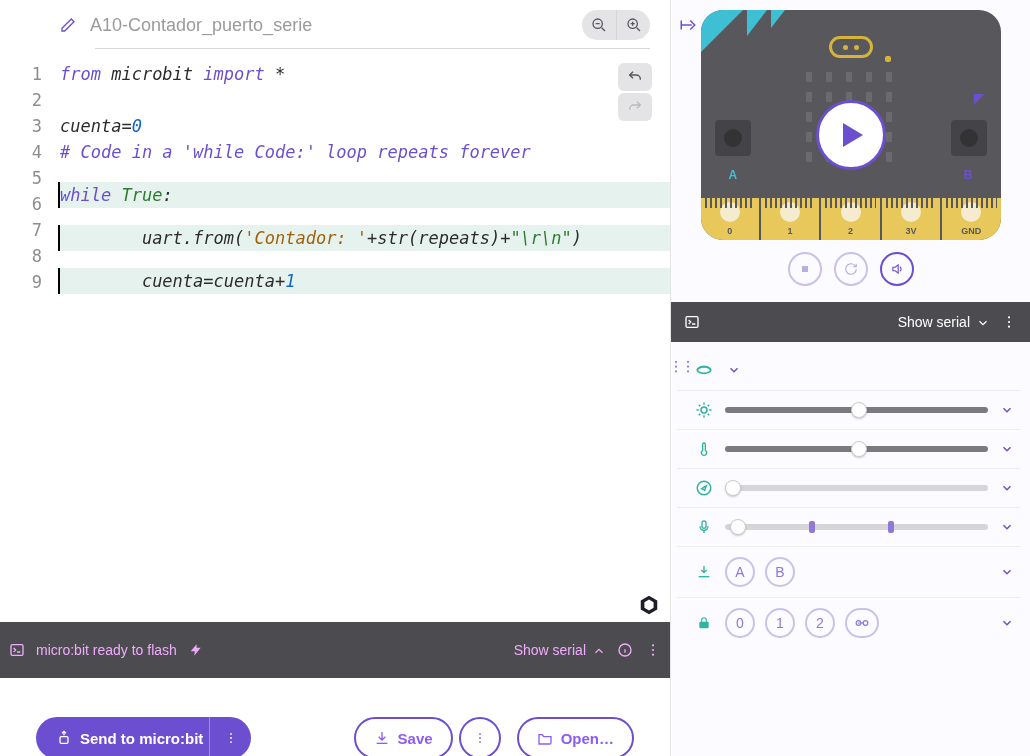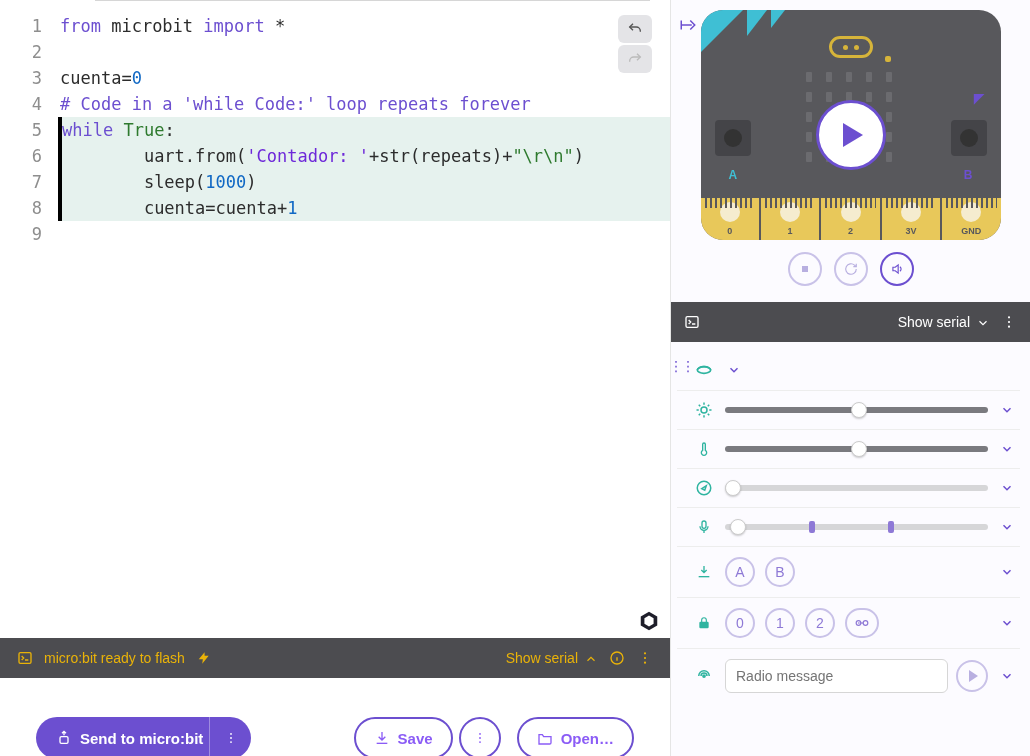--- a/index.html
+++ b/index.html
@@ -13,36 +13,36 @@
   .title-text { color: #9b9b9b; font-size: 18px; flex: 1; }
   .zoom-group { display: flex; background: #e4e4e7; border-radius: 18px; overflow: hidden; }
   .zoom-btn { width: 34px; height: 30px; display: flex; align-items: center; justify-content: center; color: #58585c; cursor: pointer; }
   .zoom-btn + .zoom-btn { border-left: 1px solid #d6d6d9; }
   .title-underline { height: 1px; background: #d6d6d6; margin: 0 20px 0 95px; }
 
   
   .editor { flex: 1; display: flex; font-family: "Menlo","Consolas",monospace; font-size: 17px; line-height: 26px; position: relative; padding-top: 12px; overflow: hidden; }
   .gutter { width: 60px; text-align: right; color: #8e8e8e; padding-right: 18px; user-select: none; }
   .gutter div { height: 26px; }
-  .codearea { flex: 1; position: relative; }
+  .codearea { flex: 1; position: relative; font-style: italic; }
   .codeline { height: 26px; white-space: pre; color: #2c2c2c; }
-  .codeline.hl { background: #e6f2ee; border-left: 4px solid #000000; margin-left: -2px; }
+  .codeline.hl { background: #e6f2ee; border-left: 2px solid #000000; margin-left: -2px; margin-top: 17px; }
   .tok-kw { color: #6c4fd0; }
-  .tok-str { color: #6d28d9; }
+  .tok-str { color: #a16207; }
   .tok-strg { color: #2e7a2e; }
   .tok-num { color: #1068c4; }
   .tok-com { color: #6c4fd0; }
   .tok-bool { color: #2e7a2e; }
   .undo-stack { position: absolute; right: 18px; top: 14px; display: flex; flex-direction: column; gap: 2px; }
   .undo-btn { width: 34px; height: 28px; background: #e4e4e7; border-radius: 6px; display: flex; align-items: center; justify-content: center; color: #555; }
   .undo-btn.dim { color: #bbb; }
   .hex-badge { position: absolute; right: 10px; bottom: 6px; width: 22px; height: 22px; }
 
   
-  .status-bar { background: #4c4c50; color: #eab308; height: 40px; display: flex; align-items: center; padding: 0 16px; gap: 10px; font-size: 14px; }
+  .status-bar { background: #4c4c50; color: #f0abfc; height: 56px; display: flex; align-items: center; padding: 0 8px; gap: 10px; font-size: 14px; }
   .status-left { display: flex; align-items: center; gap: 10px; flex: 1; }
   .status-serial { display: flex; align-items: flex-end; gap: 6px; cursor: pointer; }
   .status-icon { width: 18px; height: 18px; display: inline-flex; align-items: center; justify-content: center; }
 
   
   .action-bar { height: 78px; display: flex; align-items: center; padding: 0 36px; gap: 16px; }
   .btn { display: inline-flex; align-items: center; justify-content: center; gap: 8px; height: 42px; border-radius: 22px; font-size: 15px; font-weight: 600; cursor: pointer; margin-top: 42px; }
   .btn-primary { background: #6c4fd0; color: #fff; padding: 0 20px 0 20px; }
   .btn-primary-group { display: flex; }
   .btn-primary-chev { background: #6c4fd0; color: #fff; width: 42px; border-radius: 22px; border-left: 1px solid rgba(255,255,255,0.35); margin-left: -10px; }
@@ -109,20 +109,42 @@
   .chip-link { width: 34px; }
   input.radio-input { flex: 1; height: 34px; border: 1px solid #d6d6d6; border-radius: 6px; padding: 0 10px; font-size: 14px; color: #999; background: #fff; }
 
   svg { display: block; }
 </style>
 </head>
 <body>
 
 <div class="left-panel">
 
+  <div class="title-row">
+    <span class="pen">
+      <svg width="16" height="16" viewBox="0 0 24 24" fill="none" stroke="currentColor" stroke-width="2">
+          <path d="M17 3l4 4L7 21H3v-4L17 3z"></path>
+        </svg>
+    </span>
+    <div class="title-text">A10-Contador_puerto_serie</div>
+    <div class="zoom-group">
+      <div class="zoom-btn">
+        <svg width="16" height="16" viewBox="0 0 24 24" fill="none" stroke="currentColor" stroke-width="2">
+            <circle cx="10" cy="10" r="7"></circle>
+            <path d="M21 21l-5-5M7 10h6"></path>
+          </svg>
+      </div>
+      <div class="zoom-btn">
+        <svg width="16" height="16" viewBox="0 0 24 24" fill="none" stroke="currentColor" stroke-width="2">
+            <circle cx="10" cy="10" r="7"></circle>
+            <path d="M21 21l-5-5M7 10h6M10 7v6"></path>
+          </svg>
+      </div>
+    </div>
+  </div>
   <div class="title-underline"></div>
 
   <div class="editor">
     <div class="gutter" id="gutter">
         <div>1</div>
         <div>2</div>
         <div>3</div>
         <div>4</div>
         <div>5</div>
         <div>6</div>
@@ -130,21 +152,20 @@
         <div>8</div>
         <div>9</div>
       </div>
     <div class="codearea" id="codearea">
         <div class="codeline"><span class="tok-kw">from </span><span>microbit </span><span class="tok-kw">import </span><span>*</span></div>
         <div class="codeline"><span></span></div>
         <div class="codeline"><span>cuenta=</span><span class="tok-num">0</span></div>
         <div class="codeline"><span class="tok-com"># Code in a 'while Code:' loop repeats forever</span></div>
         <div class="codeline hl"><span class="tok-kw">while </span><span class="tok-bool">True</span><span>:</span></div>
         <div class="codeline hl"><span>        </span><span>uart.from(</span><span class="tok-str">'Contador: '</span><span>+str(repeats)+</span><span class="tok-strg">"\r\n"</span><span>)</span></div>
-        <div class="codeline hl"><span>        </span><span>sleep(</span><span class="tok-num">1000</span><span>)</span></div>
         <div class="codeline hl"><span>        </span><span>cuenta=cuenta+</span><span class="tok-num">1</span></div>
         <div class="codeline"><span></span></div>
       </div>
     <div class="undo-stack">
       <div class="undo-btn">
         <svg width="16" height="16" viewBox="0 0 24 24" fill="none" stroke="currentColor" stroke-width="2">
             <path d="M9 14l-5-5 5-5"></path>
             <path d="M4 9h10a6 6 0 016 6v1"></path>
           </svg>
       </div>
@@ -478,33 +499,15 @@
             </svg>
           </div>
         </div>
       <div class="chev">
         <svg width="14" height="14" viewBox="0 0 24 24" fill="none" stroke="currentColor" stroke-width="2.5">
             <path d="M6 9l6 6 6-6"></path>
           </svg>
       </div>
     </div>
 
-    <div class="sensor-row" style="border-bottom:none;">
-      <div class="sensor-icon">
-        <svg width="18" height="18" viewBox="0 0 24 24" fill="none" stroke="currentColor" stroke-width="2">
-            <path d="M5 12a7 7 0 0114 0"></path>
-            <path d="M8 12a4 4 0 018 0"></path>
-            <circle cx="12" cy="12" r="1.5" fill="currentColor"></circle>
-          </svg>
-      </div>
-      <div class="sensor-body">
-        <input class="radio-input" placeholder="Radio message" style="">
-        <div class="play-small"></div>
-      </div>
-      <div class="chev">
-        <svg width="14" height="14" viewBox="0 0 24 24" fill="none" stroke="currentColor" stroke-width="2.5">
-            <path d="M6 9l6 6 6-6"></path>
-          </svg>
-      </div>
-    </div>
 
   </div>
 </div>
 
 </body></html>

